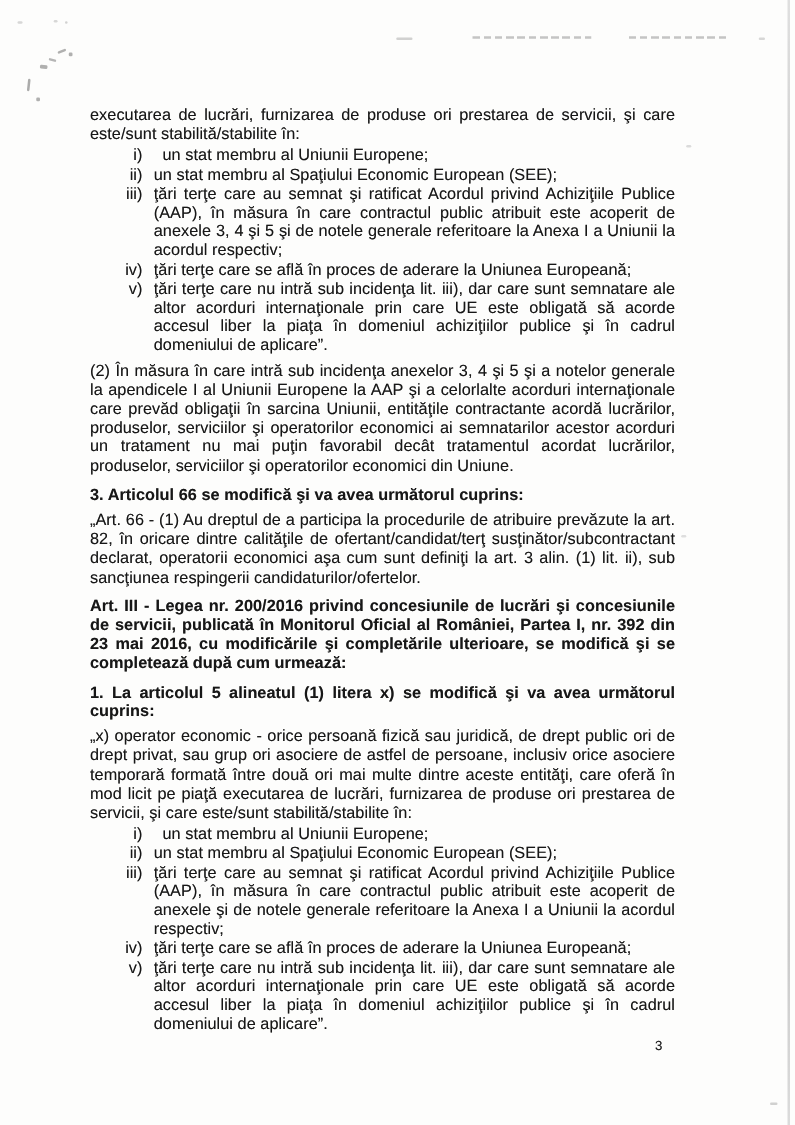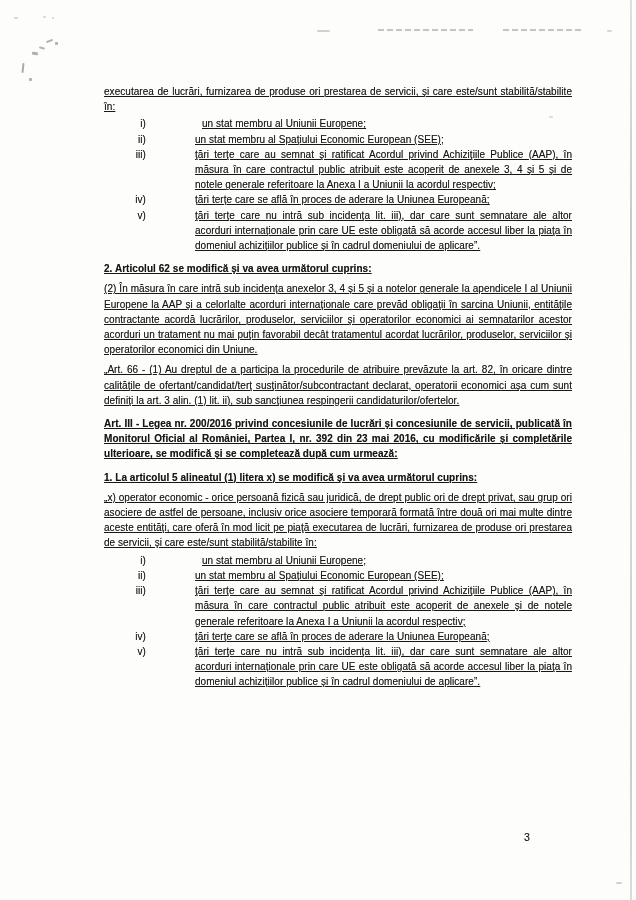--- a/index.html
+++ b/index.html
@@ -10,38 +10,37 @@
   .page {
     position: relative;
     width: 636px; height: 900px;
     background: #fdfdfc;
     font-family: "Liberation Sans", sans-serif;
     color: #171717;
     overflow: hidden;
   }
   .content {
     position: absolute;
-    left: 104px; top: 84px; width: 468px;
-    font-size: 10px;
+    left: 72px; top: 84px; width: 468px;
+    font-size: 13px;
     line-height: 15.2px;
     letter-spacing: 0.05px;
     text-align: justify;
     text-shadow: 0 0 0.5px rgba(10,10,10,0.45);
-    text-decoration: underline;
   }
   .block { margin: 5px 0 0 0; padding: 0; }
   .block:first-child { margin-top: 0; }
   .heading { font-weight: 700; margin-top: 8px; }
   .list { margin-top: 2px; }
   .li { position: relative; padding-left: 51px; margin: 0; }
   .li .marker {
     position: absolute; left: 0; top: 0;
     width: 42px; text-align: right; display: inline-block;
   }
-  .li .li-body { display: block; text-align: justify; margin-left: 40px; }
+  .li .li-body { display: block; text-align: justify; }
   .li-first .li-body { padding-left: 7px; } 
   .page-num {
     position: absolute;
     left: 88px; top: 831px; width: 468px;
     text-align: right; padding-right: 26px;
     font-size: 10.6px; color: #1b1b1b;
     box-sizing: border-box;
     text-shadow: 0 0 0.5px rgba(10,10,10,0.45);
   }
   
@@ -102,25 +101,25 @@
       <div class="li">
         <span class="marker">iv)</span>
         <span class="li-body">ţări terţe care se află în proces de aderare la Uniunea Europeană;</span>
       </div>
       <div class="li">
         <span class="marker">v)</span>
         <span class="li-body">ţări terţe care nu intră sub incidenţa lit. iii), dar care sunt semnatare ale altor acorduri internaţionale prin care UE este obligată să acorde accesul liber la piaţa în domeniul achiziţiilor publice şi în cadrul domeniului de aplicare”.</span>
       </div>
     </div>
 
-    <p class="block heading">2. Articolul 62 se modifică şi va avea următorul cuprins:</p>
 
 
     <p class="block">(2) În măsura în care intră sub incidenţa anexelor 3, 4 şi 5 şi a notelor generale la apendicele I al Uniunii Europene la AAP şi a celorlalte acorduri internaţionale care prevăd obligaţii în sarcina Uniunii, entităţile contractante acordă lucrărilor, produselor, serviciilor şi operatorilor economici ai semnatarilor acestor acorduri un tratament nu mai puţin favorabil decât tratamentul acordat lucrărilor, produselor, serviciilor şi operatorilor economici din Uniune.</p>
 
+    <p class="block heading">3. Articolul 66 se modifică şi va avea următorul cuprins:</p>
 
     <p class="block">„Art. 66 - (1) Au dreptul de a participa la procedurile de atribuire prevăzute la art. 82, în oricare dintre calităţile de ofertant/candidat/terţ susţinător/subcontractant declarat, operatorii economici aşa cum sunt definiţi la art. 3 alin. (1) lit. ii), sub sancţiunea respingerii candidaturilor/ofertelor.</p>
 
 
     <p class="block heading">Art. III - Legea nr. 200/2016 privind concesiunile de lucrări şi concesiunile de servicii, publicată în Monitorul Oficial al României, Partea I, nr. 392 din 23 mai 2016, cu modificările şi completările ulterioare, se modifică şi se completează după cum urmează:</p>
 
     <p class="block heading">1. La articolul 5 alineatul (1) litera x) se modifică şi va avea următorul cuprins:</p>
 
     <p class="block">„x) operator economic - orice persoană fizică sau juridică, de drept public ori de drept privat, sau grup ori asociere de astfel de persoane, inclusiv orice asociere temporară formată între două ori mai multe dintre aceste entităţi, care oferă în mod licit pe piaţă executarea de lucrări, furnizarea de produse ori prestarea de servicii, şi care este/sunt stabilită/stabilite în:</p>
 

